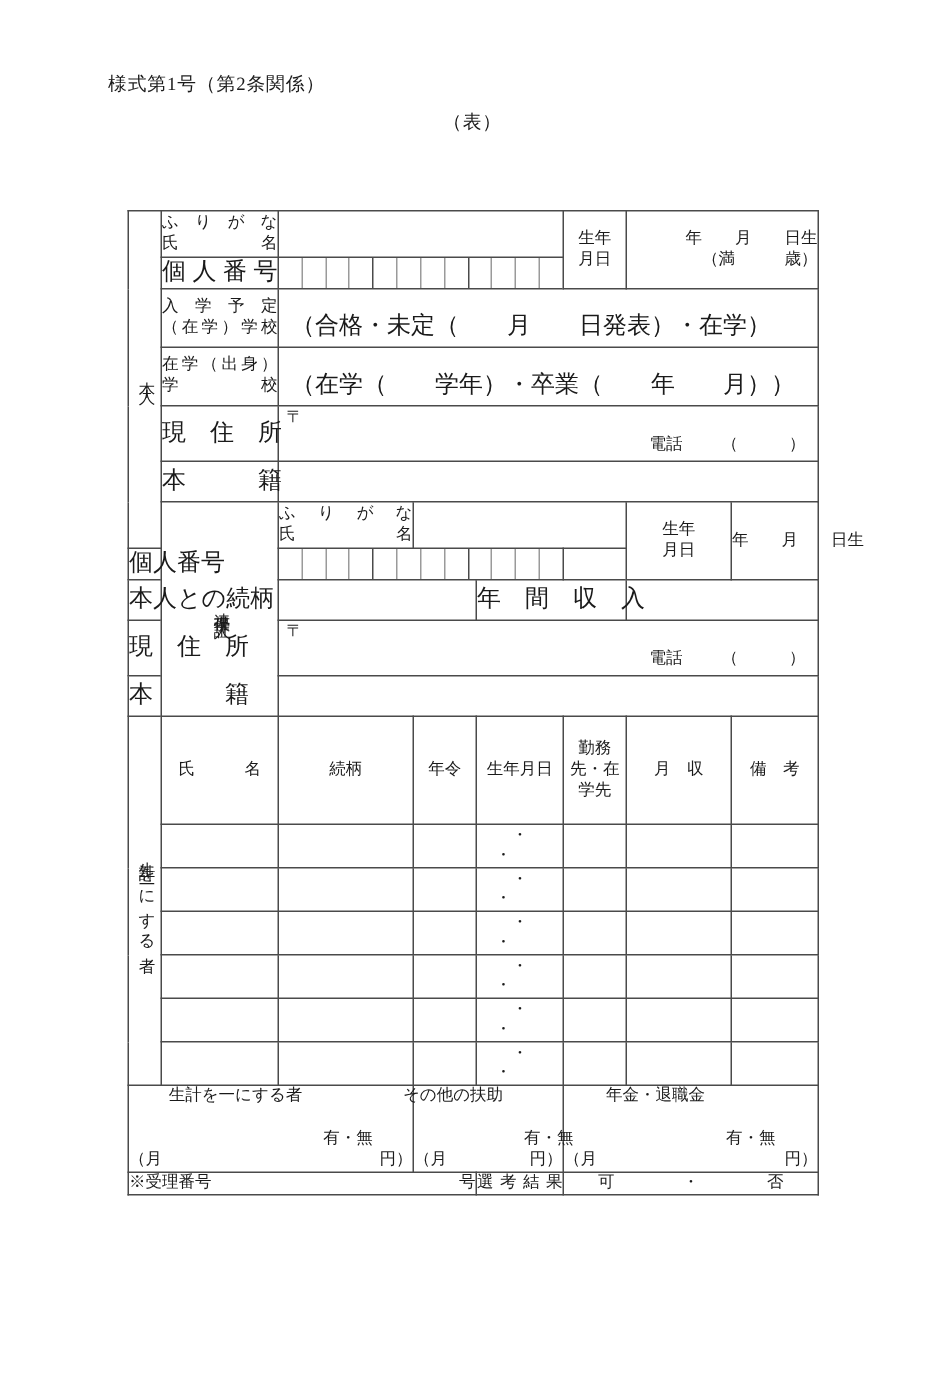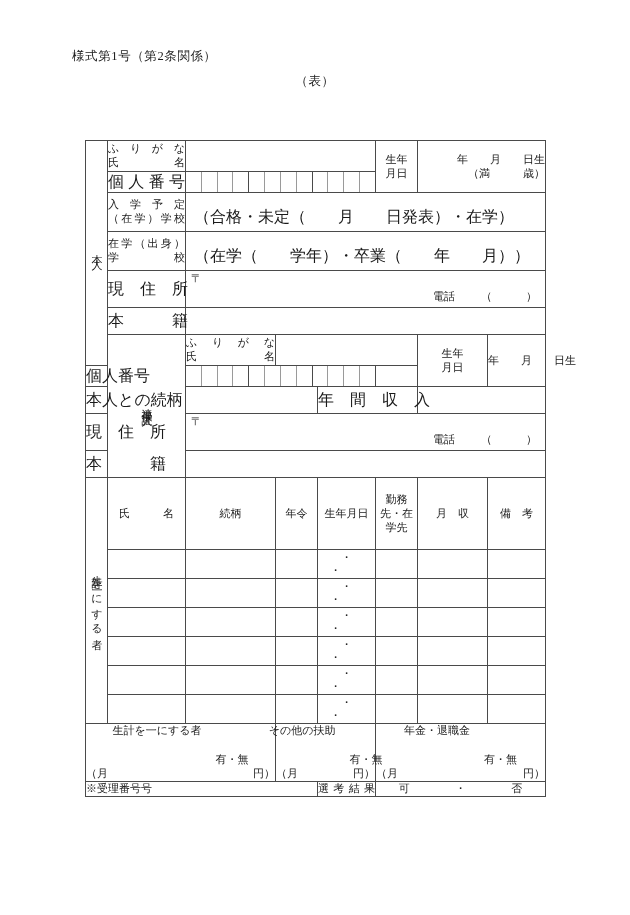--- a/index.html
+++ b/index.html
@@ -166,21 +166,21 @@
   .dot-date { text-align: center; font-size: 11px; letter-spacing: 0; }
   .dot-date .g { display: inline-block; width: 22px; }
 
   .bot-cell { padding: 3px 6px 3px 6px; font-size: 11px; }
   .bot-cell .l1 { display: flex; justify-content: center; white-space: nowrap; }
   .bot-cell .l1 .nm { }
   .bot-cell .l1 .ar { margin-left: 14px; margin-top: 29px; }
   .bot-cell .l2 { display: flex; justify-content: space-between; white-space: nowrap; }
 
   .last-cell { padding: 6px 8px; font-size: 11px; }
-  .last-flex { display: flex; align-items: center; white-space: nowrap; }
+  .last-flex { display: flex; justify-content: space-between; align-items: center; white-space: nowrap; }
   .sel-res { display: flex; justify-content: space-around; align-items: center; width: 100%; }
   .jl { text-align: justify; text-align-last: justify; margin-left: 18px; }
 </style>
 </head>
 <body>
 
 <div class="page">
 
   <div class="hdr-form-no">様式第1号（第2条関係）</div>
   <div class="hdr-omote">（表）</div>

